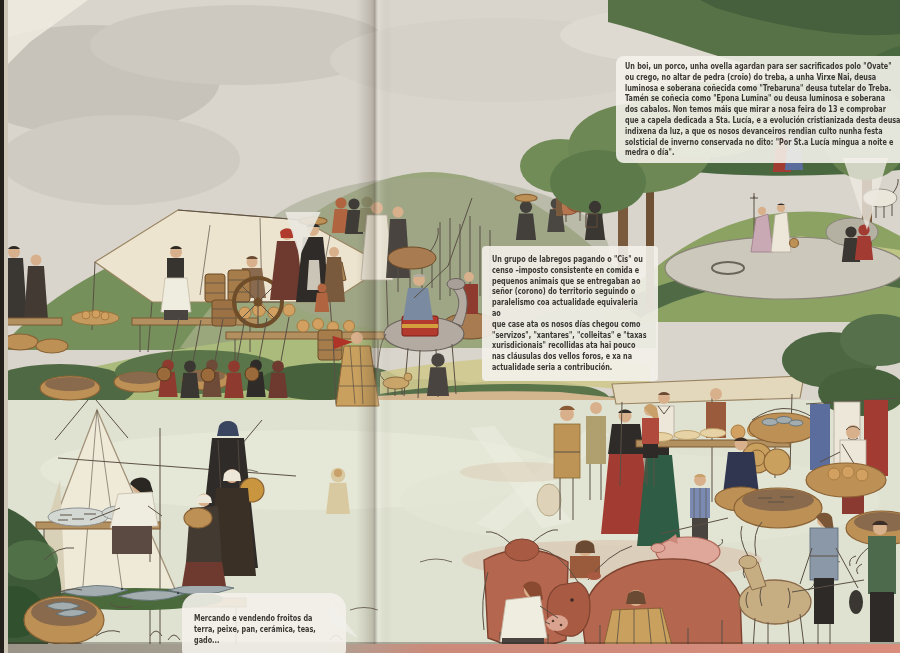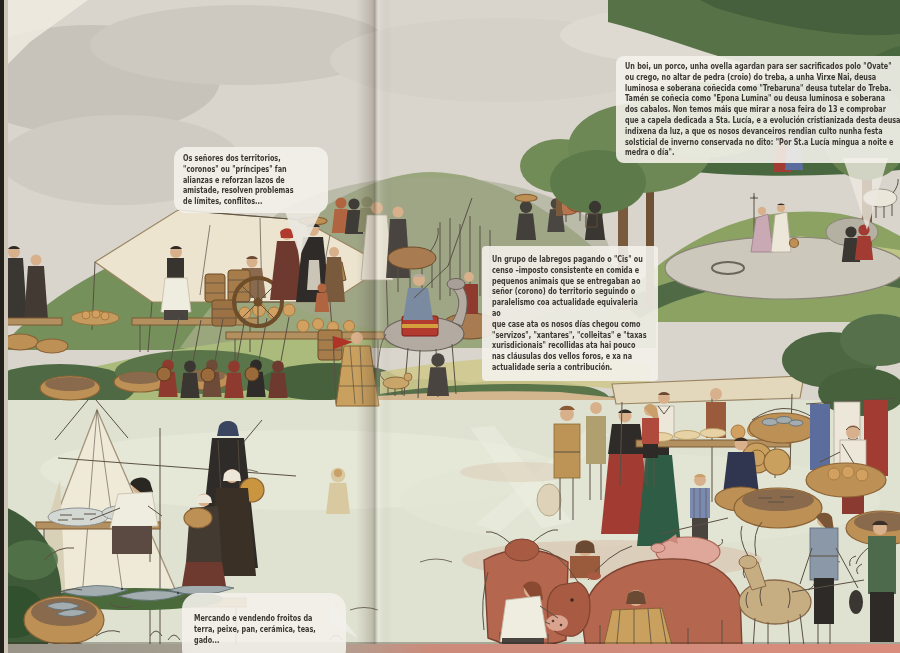--- a/index.html
+++ b/index.html
@@ -504,27 +504,20 @@
   </g>
 </svg>
 
 <div class="tail" style="left:282px;top:212px;width:42px;height:44px;background:#e9e7df;opacity:.92;
             clip-path:polygon(8% 0,92% 0,42% 100%);"></div>
 <div class="tail" style="left:840px;top:158px;width:50px;height:72px;background:#ece9e0;opacity:.8;
             clip-path:polygon(6% 0,96% 0,54% 100%);"></div>
 <div class="tail" style="left:330px;top:602px;width:28px;height:38px;background:#ecebe3;
             clip-path:polygon(0 0,100% 95%,0 55%);"></div>
 
-<div class="caption" style="left:174px;top:147px;width:136px;border-radius:12px;">
-  <div class="caption-inner">Os señores dos territorios,
-"coronos" ou "príncipes" fan
-alianzas e reforzan lazos de
-amistade, resolven problemas
-de límites, conflitos...</div>
-</div>
 
 <div class="caption" style="left:616px;top:56px;width:320px;border-radius:8px;padding:5px 9px;">
   <div class="caption-inner">Un boi, un porco, unha ovella agardan para ser sacrificados polo "Ovate"
 ou crego, no altar de pedra (croio) do treba, a unha Virxe Nai, deusa
 luminosa e soberana coñecida como "Trebaruna" deusa tutelar do Treba.
 Tamén se coñecia como "Epona Lumina" ou deusa luminosa e soberana
 dos cabalos. Non temos máis que mirar a nosa feira do 13 e comprobar
 que a capela dedicada a Sta. Lucía, e a evolución cristianizada desta deusa
 indixena da luz, a que os nosos devanceiros rendian culto nunha festa
 solsticial de inverno conservada no dito: "Por St.a Lucía mingua a noite e

